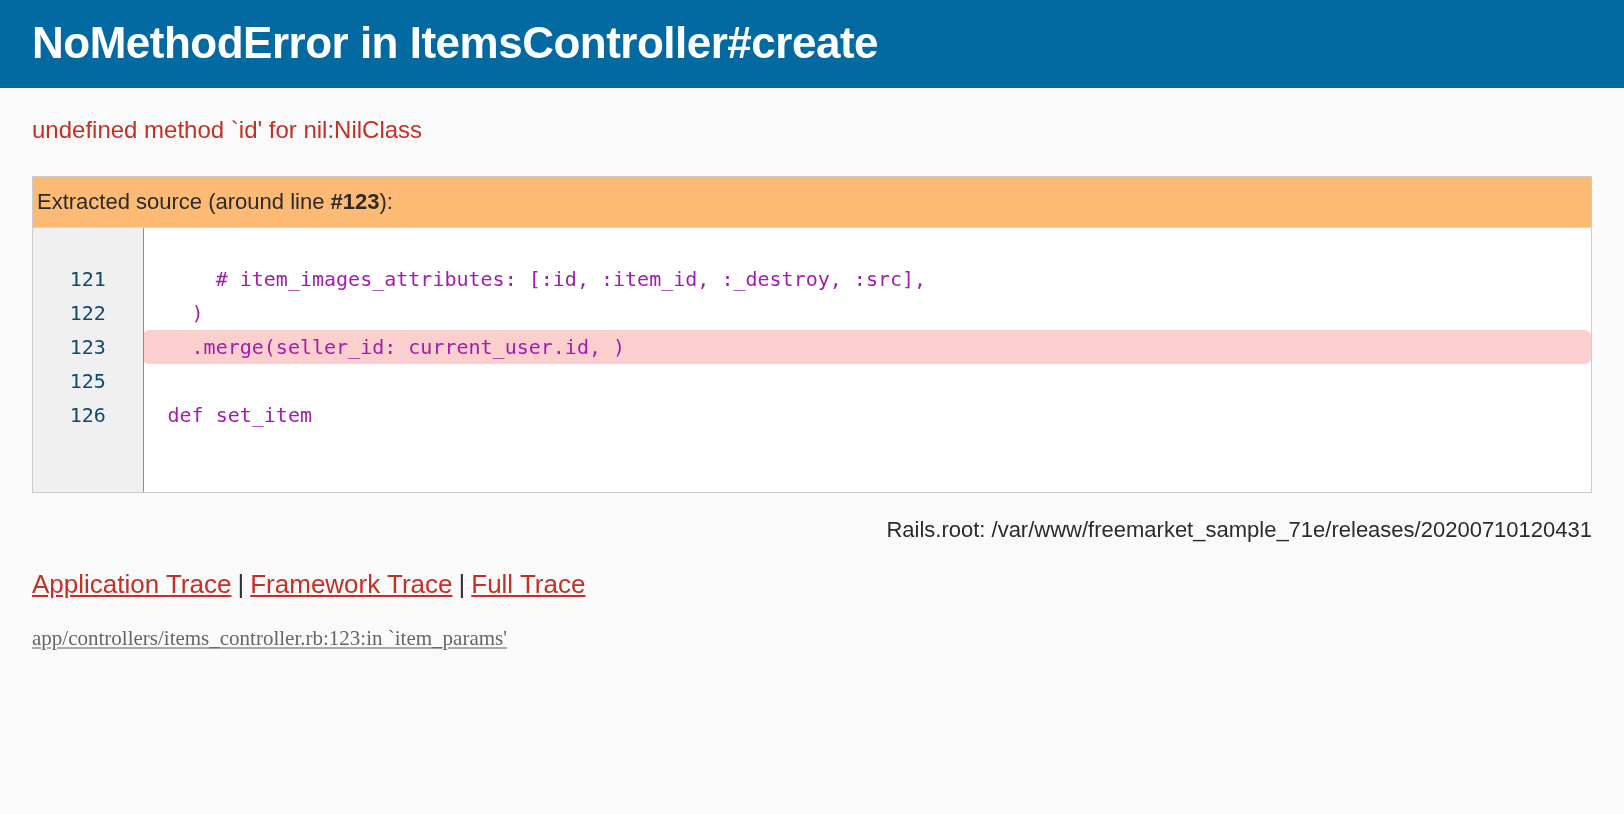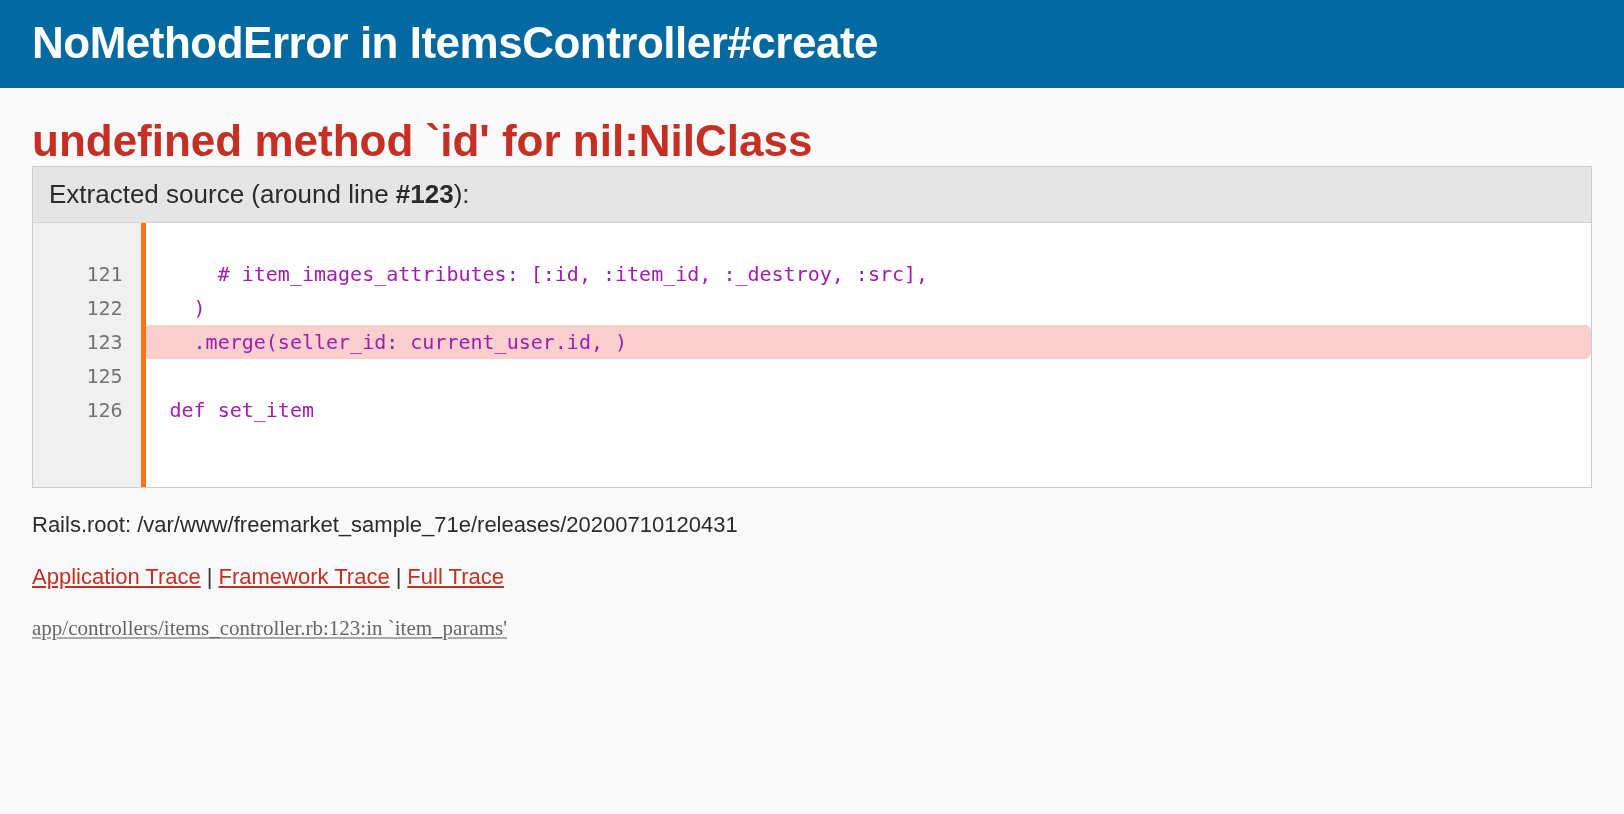--- a/index.html
+++ b/index.html
@@ -20,54 +20,55 @@
   .header-bar h1 {
     font-size: 44px;
     font-weight: 700;
     letter-spacing: -0.5px;
   }
   .content {
     padding: 28px 32px;
   }
   .error-message {
     color: #c52f24;
-    font-size: 44px;
-    font-weight: 700;
+    font-size: 24px;
+    font-weight: 400;
+    margin-bottom: 32px;
   }
   .source-box {
     border: 1px solid #ccc;
     background: #fff;
     margin-bottom: 24px;
   }
   .source-header {
-    background: #e5e5e5;
-    padding: 12px 16px;
-    font-size: 26px;
+    background: #fdba74;
+    padding: 12px 4px;
+    font-size: 22px;
     color: #2b2b2b;
     border-bottom: 1px solid #d4d4d4;
   }
   .source-header .line-num-bold {
     font-weight: 700;
   }
   .code-table {
     width: 100%;
     border-collapse: collapse;
     font-family: ui-monospace, SFMono-Regular, Menlo, Monaco, Consolas, monospace;
     font-size: 20px;
   }
   .code-table tr {
     height: 34px;
   }
   .code-table td.lineno {
     background: #f0f0f0;
-    color: #737373;
-    text-align: right;
+    color: #0c4a6e;
+    text-align: center;
     padding: 0 18px;
     width: 110px;
-    border-right: 5px solid #f97316;
+    border-right: 1px solid #f97316;
     user-select: none;
   }
   .code-table td.codeline {
     padding-left: 24px;
     white-space: pre;
     color: #a21caf;
   }
   .code-table tr.highlight td.codeline {
     background: #fccfcf;
     border-radius: 6px;
@@ -75,23 +76,24 @@
   .code-table tr.spacer td {
     height: 18px;
   }
   .code-table tr.bottom-pad td {
     height: 60px;
   }
   .rails-root {
     font-size: 22px;
     color: #2b2b2b;
     margin-bottom: 26px;
+    text-align: right;
   }
   .trace-links {
-    font-size: 22px;
+    font-size: 26px;
     margin-bottom: 22px;
   }
   .trace-links a {
     color: #c52f24;
     text-decoration: underline;
   }
   .trace-links .sep {
     color: #333;
     padding: 0 6px;
   }

